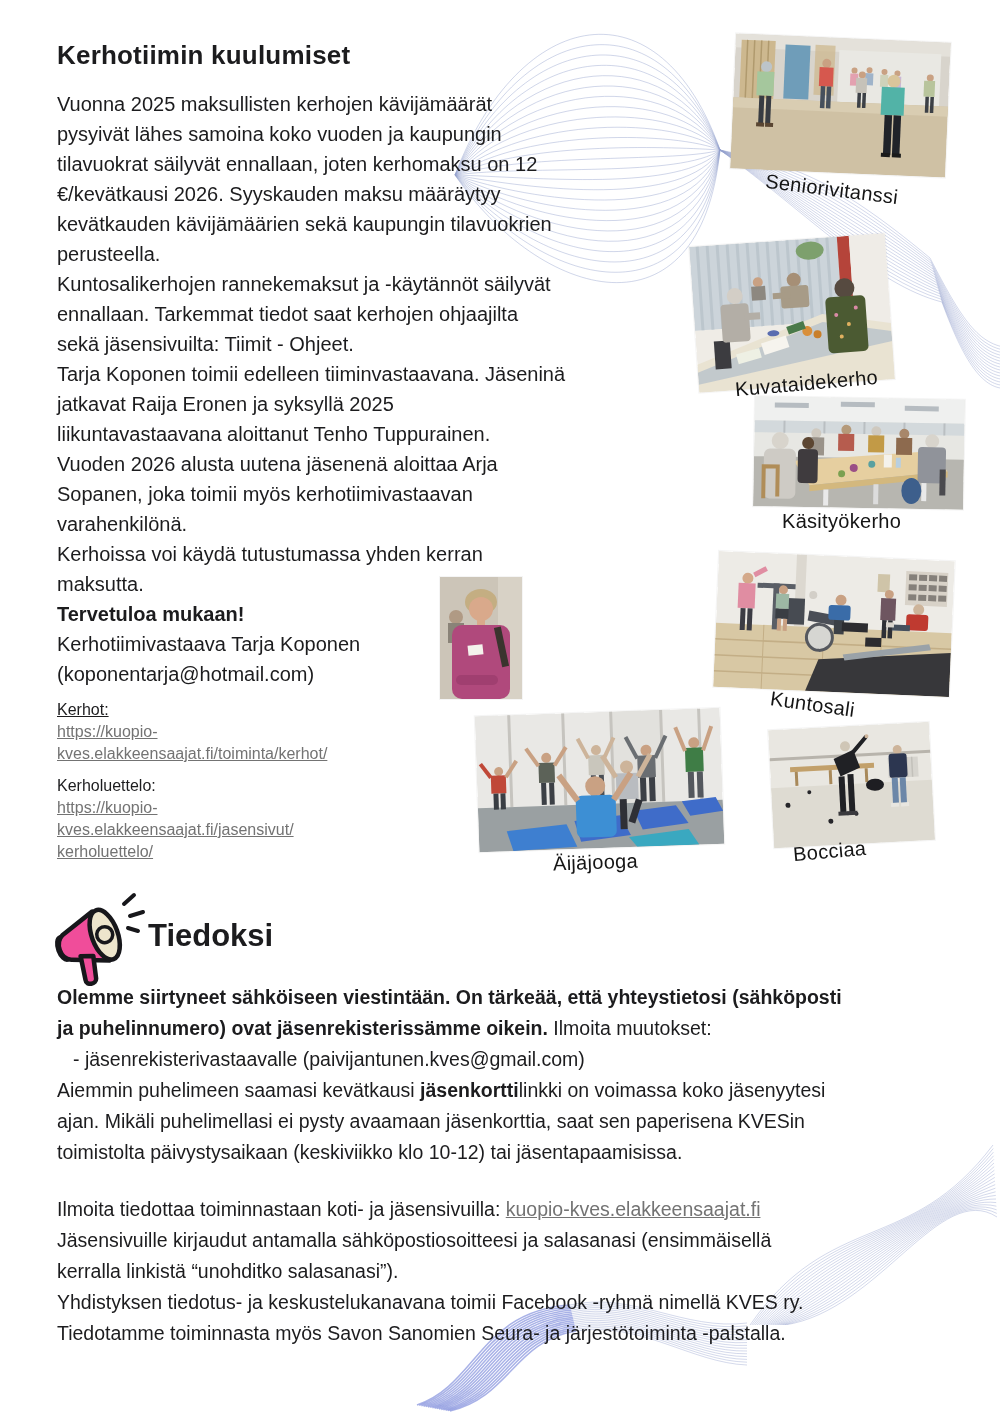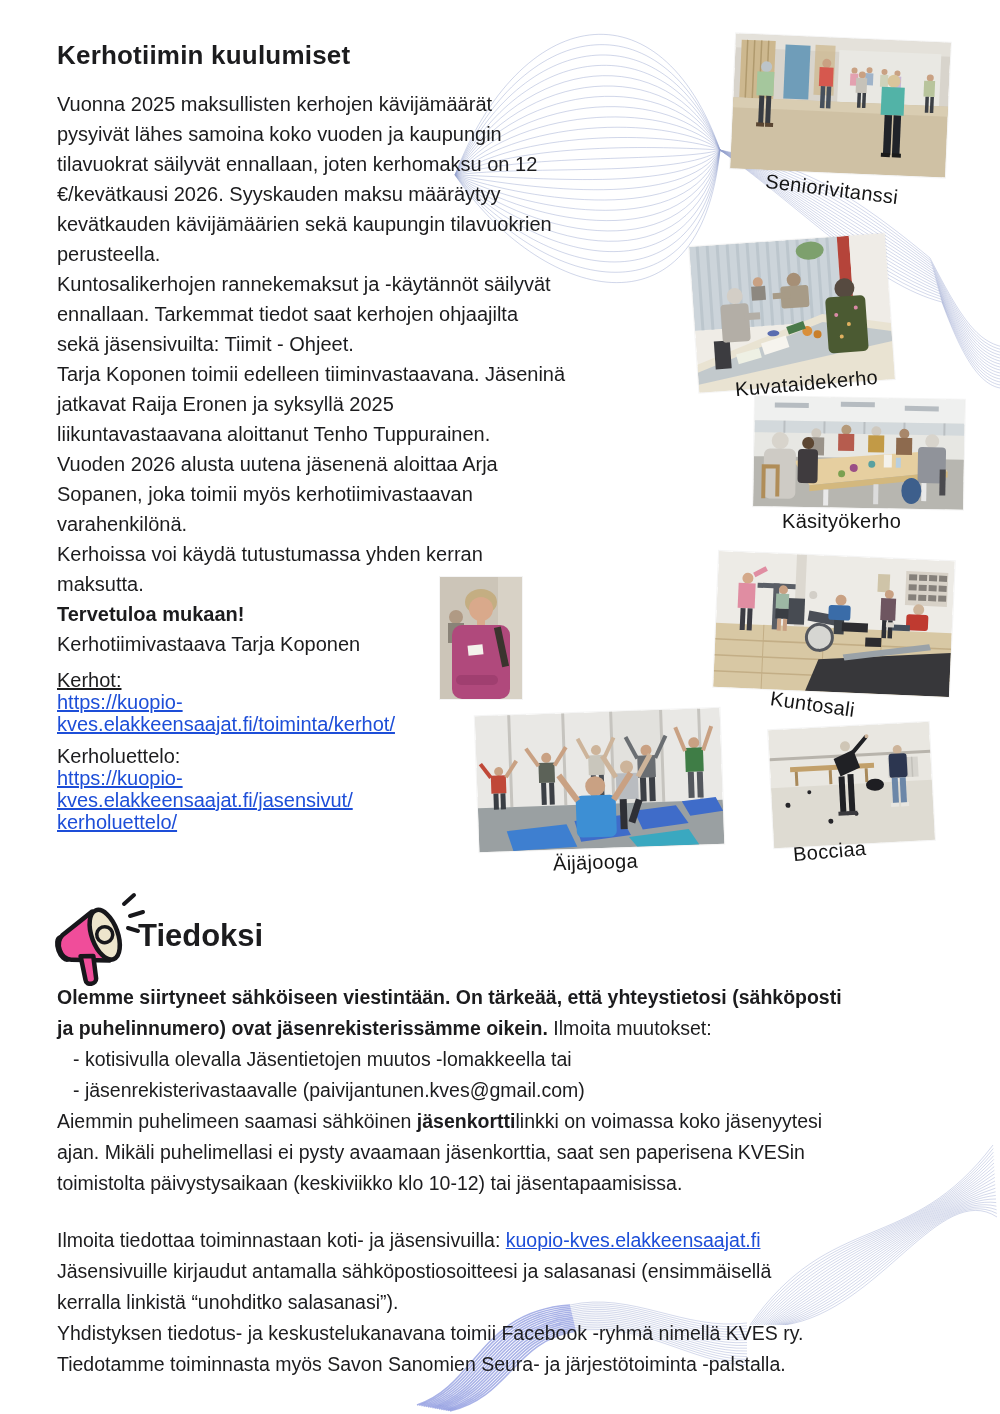--- a/index.html
+++ b/index.html
@@ -1,32 +1,32 @@
 <!DOCTYPE html>
 <html><head>
 <meta charset="utf-8">
 <style>
   html,body{margin:0;padding:0;background:#ffffff;}
   #page{position:relative;width:1000px;height:1414px;background:#ffffff;overflow:hidden;
         font-family:"Liberation Sans",sans-serif;color:#1c1c1e;}
   .abs{position:absolute;}
   .pre{white-space:pre-line;}
   .b{font-weight:700;}
-  .link{text-decoration:underline;cursor:pointer;color:#1d4ed8;}
+  .link{text-decoration:underline;cursor:pointer;color:#737373;}
   
   #left-col{left:57px;top:40px;width:645px;}
   #page-title{font-size:26px;font-weight:700;margin:0 0 18px 0;letter-spacing:.2px;}
   #intro-text{font-size:20px;line-height:30px;}
   #welcome-line{font-size:20px;line-height:30px;font-weight:700;}
   .contact-line{font-size:20px;line-height:30px;}
-  .linkblock{font-size:20px;line-height:22px;margin-top:10px;}
+  .linkblock{font-size:16px;line-height:22px;margin-top:10px;}
   .linkblock .lbl{text-decoration:underline;}
   .lbl2{text-decoration:none !important;}
   
-  #tiedoksi-heading{left:138px;top:918px;font-size:31px;font-weight:700;}
+  #tiedoksi-heading{left:148px;top:918px;font-size:31px;font-weight:700;}
   #tiedoksi-body{left:57px;top:982px;width:912px;font-size:19.5px;line-height:31px;}
   .tlist{padding-left:16px;}
   #tiedoksi-p3{margin-top:26px;}
   
   .photo{position:absolute;display:block;box-shadow:0 0 0 1px rgba(0,0,0,0.04);}
   .caption{position:absolute;font-size:20px;color:#151515;white-space:nowrap;letter-spacing:.3px;}
   .swirl{position:absolute;pointer-events:none;}
 </style>
 </head>
 <body>
@@ -164,20 +164,21 @@
 Tarja Koponen toimii edelleen tiiminvastaavana. Jäseninä
 jatkavat Raija Eronen ja syksyllä 2025
 liikuntavastaavana aloittanut Tenho Tuppurainen.
 Vuoden 2026 alusta uutena jäsenenä aloittaa Arja
 Sopanen, joka toimii myös kerhotiimivastaavan
 varahenkilönä.
 Kerhoissa voi käydä tutustumassa yhden kerran
 maksutta.</div>
     <div id="welcome-line">Tervetuloa mukaan!</div>
     <div class="contact-line">Kerhotiimivastaava Tarja Koponen</div>
+    <div class="contact-line">(koponentarja@hotmail.com)</div>
 
     <div class="linkblock">
       <div class="lbl">Kerhot:</div>
       <div class="link">https://kuopio-</div>
       <div class="link">kves.elakkeensaajat.fi/toiminta/kerhot/</div>
     </div>
     <div class="linkblock" style="">
       <div class="lbl lbl2">Kerholuettelo:</div>
       <div class="link">https://kuopio-</div>
       <div class="link">kves.elakkeensaajat.fi/jasensivut/</div>
@@ -467,23 +468,22 @@
       <line x1="78" y1="16" x2="88" y2="7"></line>
       <line x1="84" y1="28" x2="97" y2="24"></line>
       <line x1="82" y1="40" x2="92" y2="43"></line>
     </g>
   </svg>
   <div class="abs" id="tiedoksi-heading">Tiedoksi</div>
 
   <div class="abs" id="tiedoksi-body">
     <div class="pre"><span class="b">Olemme siirtyneet sähköiseen viestintään. On tärkeää, että yhteystietosi (sähköposti
 ja puhelinnumero) ovat jäsenrekisterissämme oikein.</span><span> Ilmoita muutokset:</span></div>
-    <div class="tlist">- kotisivulla olevalla Jäsentietojen muutos -lomakkeella tai</div>
     <div class="tlist">- jäsenrekisterivastaavalle (paivijantunen.kves@gmail.com)</div>
-    <div class="pre"><span>Aiemmin puhelimeen saamasi sähköinen </span><span class="b">jäsenkortti</span><span>linkki on voimassa koko jäsenyytesi
+    <div class="pre"><span>Aiemmin puhelimeen saamasi kevätkausi </span><span class="b">jäsenkortti</span><span>linkki on voimassa koko jäsenyytesi
 ajan. Mikäli puhelimellasi ei pysty avaamaan jäsenkorttia, saat sen paperisena KVESin
 toimistolta päivystysaikaan (keskiviikko klo 10-12) tai jäsentapaamisissa.</span></div>
     <div class="pre" id="tiedoksi-p3"><span>Ilmoita tiedottaa toiminnastaan koti- ja jäsensivuilla: </span><span class="link">kuopio-kves.elakkeensaajat.fi</span><span>
 Jäsensivuille kirjaudut antamalla sähköpostiosoitteesi ja salasanasi (ensimmäisellä
 kerralla linkistä “unohditko salasanasi”).
 Yhdistyksen tiedotus- ja keskustelukanavana toimii  Facebook -ryhmä nimellä KVES ry.
 Tiedotamme toiminnasta myös Savon Sanomien Seura- ja järjestötoiminta -palstalla.</span></div>
   </div>
 
 </div>

